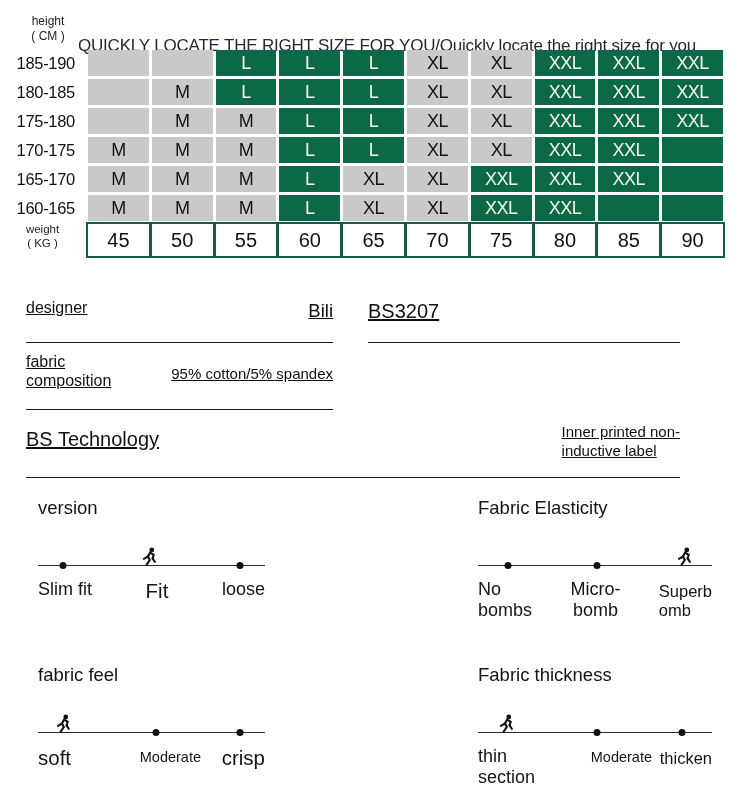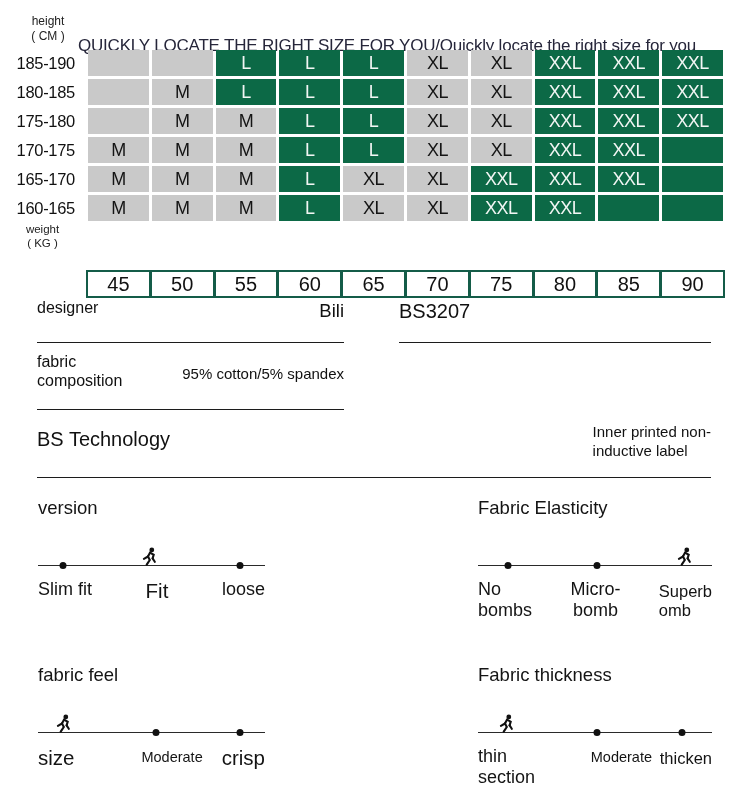--- a/index.html
+++ b/index.html
@@ -25,27 +25,27 @@
   .size-grid{display:grid;grid-template-columns:85px repeat(10,1fr);gap:3px;}
   .row-label{height:26px;display:flex;align-items:center;justify-content:flex-end;
     padding-right:10px;font-size:16.5px;letter-spacing:-0.3px;}
   .cell{height:26px;display:flex;align-items:center;justify-content:center;
     font-size:18px;letter-spacing:-0.5px;}
   .cell.gray{background:var(--gray);color:#141414;}
   .cell.green{background:var(--green);color:#f2f6f4;}
   .weight-grid{display:grid;grid-template-columns:85px repeat(10,1fr);gap:3px;margin-top:3px;}
   .weight-label{height:26px;display:flex;flex-direction:column;align-items:center;
     justify-content:center;font-size:11.5px;line-height:1.2;color:#222;}
-  .weight-cell{height:24px;display:flex;align-items:center;justify-content:center;
-    background:#ffffff;font-size:20px;box-shadow:0 0 0 2px var(--border-green);margin-top:48px;}
-
-  
-  .info{position:absolute;top:283px;left:37px;width:674px;
-    display:grid;grid-template-columns:307px 312px;column-gap:55px;
-    grid-template-rows:60px 67px 68px;}
+  .weight-cell{height:32px;display:flex;align-items:center;justify-content:center;
+    background:#ffffff;font-size:20px;box-shadow:0 0 0 2px var(--border-green);}
+
+  
+  .info{position:absolute;top:283px;left:26px;width:674px;
+    display:grid;grid-template-columns:307px 312px;column-gap:35px;
+    grid-template-rows:60px 67px 68px;text-decoration:underline;}
   .info-cell{display:flex;justify-content:space-between;align-items:center;
     border-bottom:1.5px solid #1c1c1c;padding-bottom:10px;}
   .info-cell.full{grid-column:1 / -1;}
   .ilabel{white-space:pre-line;line-height:1.2;}
   .ivalue{white-space:pre-line;line-height:1.25;text-align:left;margin-top:7px;}
   .fs16{font-size:16px;}
   .fs17{font-size:17.5px;}
   .fs18{font-size:18.5px;}
   .fs20{font-size:20px;}
   .v15{font-size:15px;}
@@ -248,21 +248,21 @@
                 <path d="M7.5 9.5 L3.4 11.8"></path>
                 <path d="M7.5 9.5 L9.3 13 L6.2 17.6"></path>
                 <path d="M9.6 5.6 L13.2 7.8 L12.1 11.4"></path>
                 <path d="M12.1 11.4 L14.3 14.8"></path>
               </g>
             </svg></div>
           <div class="marker-dot" style="left: 52%;"></div>
           <div class="marker-dot" style="left: 89%;"></div>
         </div>
         <div class="slider-labels">
-          <div class="lbl first sz-lg">size</div>
+          <div class="lbl first sz-lg">soft</div>
           <div class="lbl mid sz-sm">Moderate</div>
           <div class="lbl last sz-lg">crisp</div>
         </div>
       </div>
       <div class="slider">
         <div class="slider-title">Fabric thickness</div>
         <div class="track">
           <div class="marker-person" style="left: 12%;"><svg width="17" height="20" viewBox="0 0 17 20">
               <circle cx="11.3" cy="2.9" r="2.4" fill="#111"></circle>
               <g fill="none" stroke="#111" stroke-width="2.1" stroke-linecap="round">

